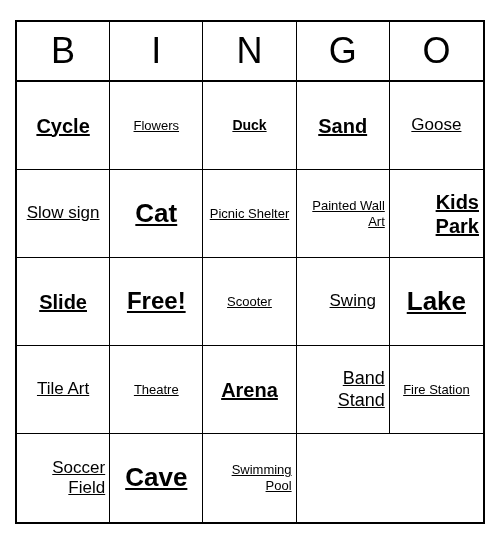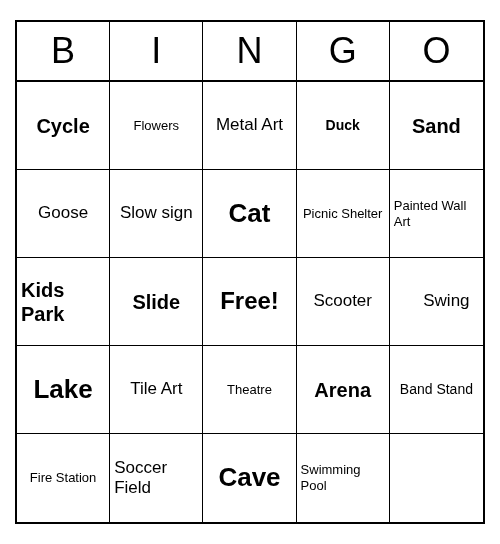--- a/index.html
+++ b/index.html
@@ -49,25 +49,26 @@
       grid-template-columns: repeat(5, 1fr);
       grid-template-rows: repeat(5, 1fr);
     }
 
     .bingo-cell {
       border-right: 1px solid #000;
       border-bottom: 1px solid #000;
       display: flex;
       align-items: center;
       justify-content: center;
-      text-align: left;
+      text-align: right;
       min-height: 88px;
       padding: 6px 4px;
       font-size: 15px;
       line-height: 1.2;
+      text-decoration: underline;
     }
 
     .bingo-cell:nth-child(5n) {
       border-right: none;
     }
 
     .bingo-cell:nth-child(n+21) {
       border-bottom: none;
     }
   </style>
@@ -78,36 +79,35 @@
   <div class="bingo-header">
   <div class="bingo-header-cell">B</div>
       <div class="bingo-header-cell">I</div>
       <div class="bingo-header-cell">N</div>
       <div class="bingo-header-cell">G</div>
       <div class="bingo-header-cell">O</div>
     </div>
   <div class="bingo-grid">
   <div class="bingo-cell" style="font-size: 20px; font-weight: bold;">Cycle</div>
       <div class="bingo-cell" style="font-size: 13px; font-weight: normal;">Flowers</div>
-      <div class="bingo-cell" style="font-size: 17px; font-weight: normal;">Metal Art</div>
       <div class="bingo-cell" style="font-size: 14px; font-weight: bold;">Duck</div>
       <div class="bingo-cell" style="font-size: 20px; font-weight: bold;">Sand</div>
       <div class="bingo-cell" style="font-size: 17px; font-weight: normal;">Goose</div>
       <div class="bingo-cell" style="font-size: 17px; font-weight: normal;">Slow sign</div>
       <div class="bingo-cell" style="font-size: 26px; font-weight: bold;">Cat</div>
       <div class="bingo-cell" style="font-size: 13px; font-weight: normal;">Picnic Shelter</div>
       <div class="bingo-cell" style="font-size: 13px; font-weight: normal;">Painted Wall Art</div>
       <div class="bingo-cell" style="font-size: 20px; font-weight: bold;">Kids Park</div>
       <div class="bingo-cell" style="font-size: 20px; font-weight: bold;">Slide</div>
       <div class="bingo-cell" style="font-size: 24px; font-weight: bold;">Free!</div>
-      <div class="bingo-cell" style="font-size: 17px; font-weight: normal;">Scooter</div>
+      <div class="bingo-cell" style="font-size: 13px; font-weight: normal;">Scooter</div>
       <div class="bingo-cell" style="font-size: 17px; font-weight: normal; padding-left: 24px;">Swing</div>
       <div class="bingo-cell" style="font-size: 26px; font-weight: bold;">Lake</div>
       <div class="bingo-cell" style="font-size: 17px; font-weight: normal;">Tile Art</div>
       <div class="bingo-cell" style="font-size: 13px; font-weight: normal;">Theatre</div>
       <div class="bingo-cell" style="font-size: 20px; font-weight: bold;">Arena</div>
-      <div class="bingo-cell" style="font-size: 14px; font-weight: normal;">Band Stand</div>
+      <div class="bingo-cell" style="font-size: 18px; font-weight: normal;">Band Stand</div>
       <div class="bingo-cell" style="font-size: 13px; font-weight: normal;">Fire Station</div>
       <div class="bingo-cell" style="font-size: 17px; font-weight: normal;">Soccer Field</div>
       <div class="bingo-cell" style="font-size: 26px; font-weight: bold;">Cave</div>
       <div class="bingo-cell" style="font-size: 13px; font-weight: normal;">Swimming Pool</div>
     </div>
 </div>
 
 </body></html>

